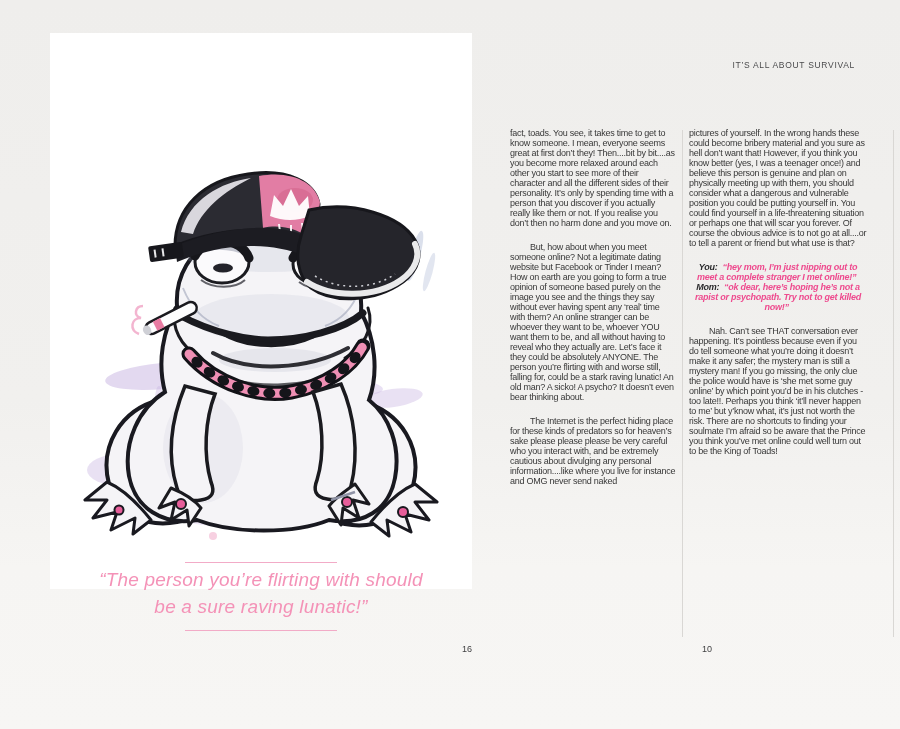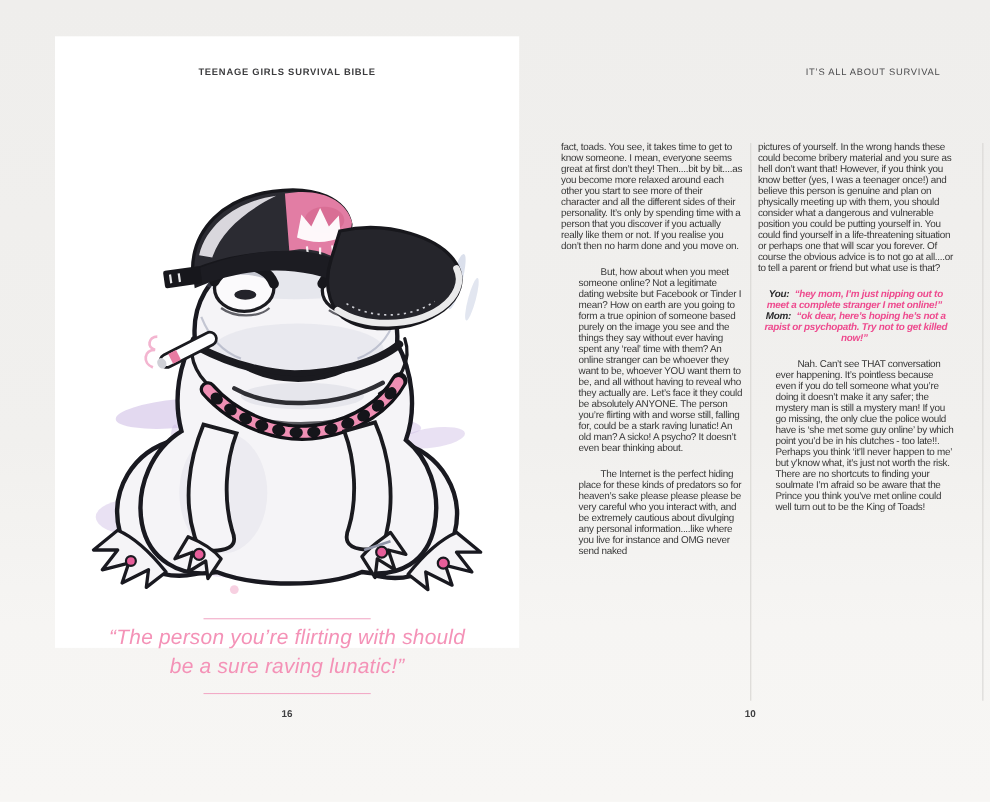--- a/index.html
+++ b/index.html
@@ -29,47 +29,46 @@
   }
   .quote-rule.top{top:562px;}
   .quote-rule.bottom{top:630px;}
   .quote{
     position:absolute;left:50px;top:566px;width:422px;
     text-align:center;color:#f492b7;
     font-style:italic;font-weight:400;
     font-size:19px;line-height:27px;letter-spacing:.2px;
   }
   .page-number{
-    position:absolute;top:644px;font-size:9px;color:#3f3f41;text-align:center;font-weight:bold;
+    position:absolute;top:644px;font-size:9px;color:#3f3f41;text-align:right;
   }
   .page-number.left{left:50px;width:422px;}
   .page-number.right{left:652px;width:60px;}
   .col{
     position:absolute;top:128px;
     font-size:9px;line-height:10px;letter-spacing:-.25px;color:#383838;
   }
   .col-1{left:510px;width:166px;}
   .col-2{left:689px;width:178px;}
   .col p{margin:0 0 14px 0;}
-  .col p.ind{text-indent:20px;margin-left:16px;}
+  .col p.ind{text-indent:20px;}
   .v-rule{position:absolute;top:130px;width:0;height:507px;border-left:1px solid #d9d7d4;}
   .v-rule.mid{left:682px;}
   .v-rule.right{left:893px;}
   .dlg{font-style:italic;font-weight:700;text-align:center;}
   .dlg-label{color:#2b2b2d;margin-right:.3em;}
   .dlg-quote{color:#ee4a8e;margin-right:.3em;}
 </style>
 </head>
 <body>
 
 <div class="canvas">
 
   <div class="left-card"></div>
 
-  <div class="page-header left">TEENAGE GIRLS SURVIVAL BIBLE</div>
 
   <div class="illustration">
     <svg width="395" height="405" viewBox="0 0 395 405" xmlns="http://www.w3.org/2000/svg">
 
       <g>
         <ellipse cx="100" cy="228" rx="58" ry="13" fill="#c8b4e1" opacity=".5" transform="rotate(-5 100 228)"></ellipse>
         <ellipse cx="258" cy="238" rx="62" ry="11" fill="#cfbce6" opacity=".45" transform="rotate(3 258 238)"></ellipse>
         <ellipse cx="58" cy="322" rx="34" ry="16" fill="#c8b4e1" opacity=".4"></ellipse>
         <ellipse cx="160" cy="368" rx="46" ry="10" fill="#d3c1e8" opacity=".35"></ellipse>
         <ellipse cx="330" cy="250" rx="30" ry="9" fill="#c8b4e1" opacity=".4" transform="rotate(-8 330 250)"></ellipse>

